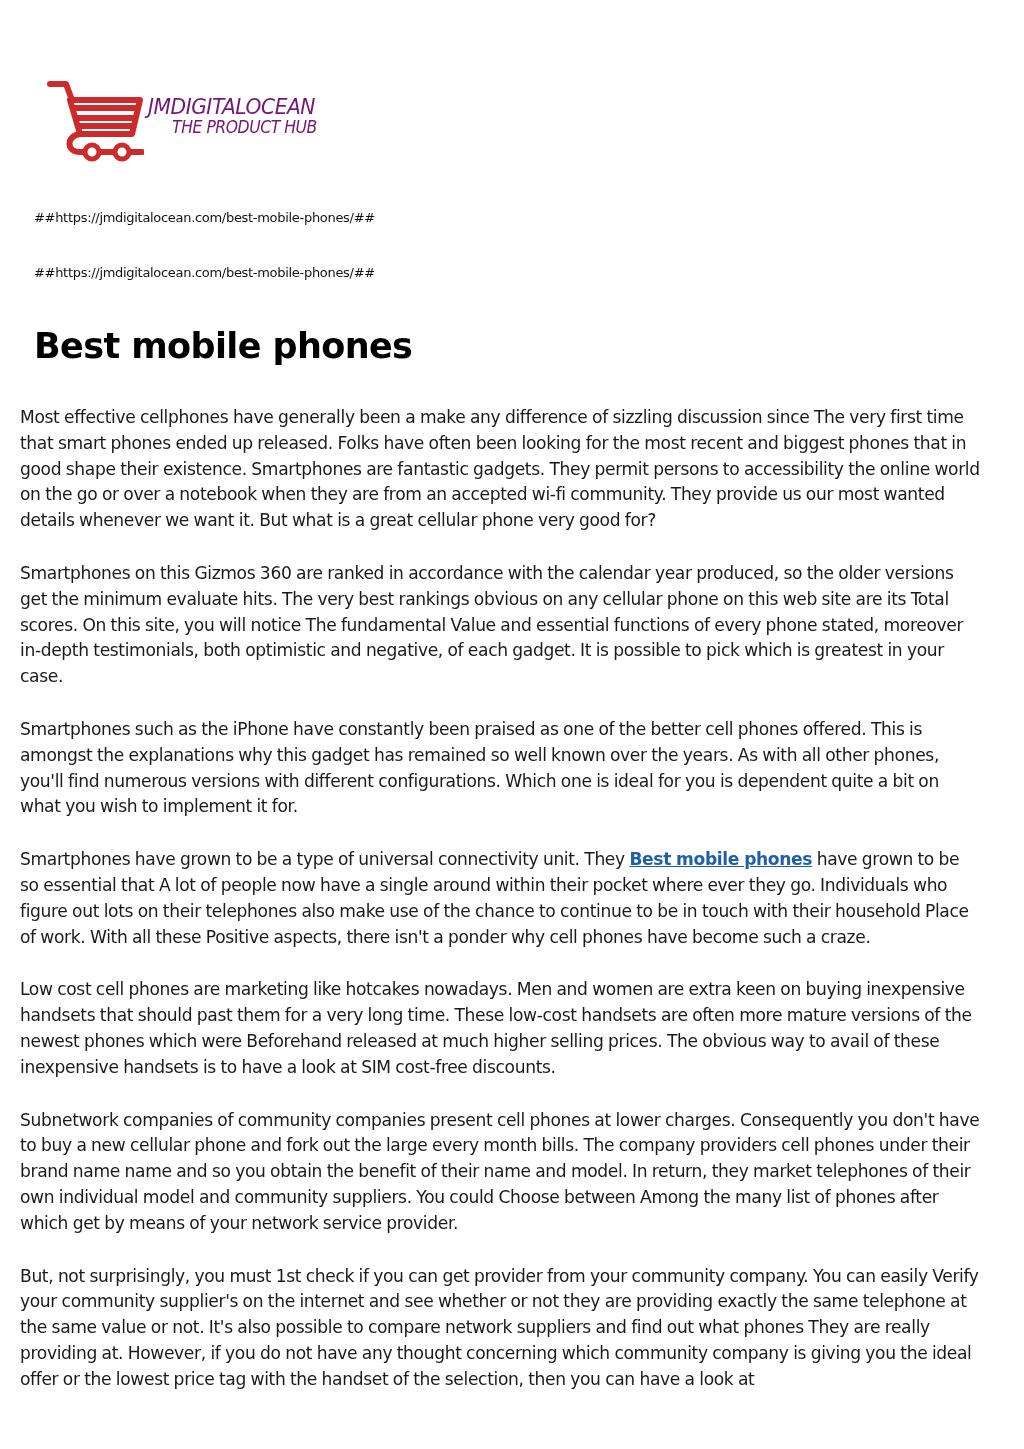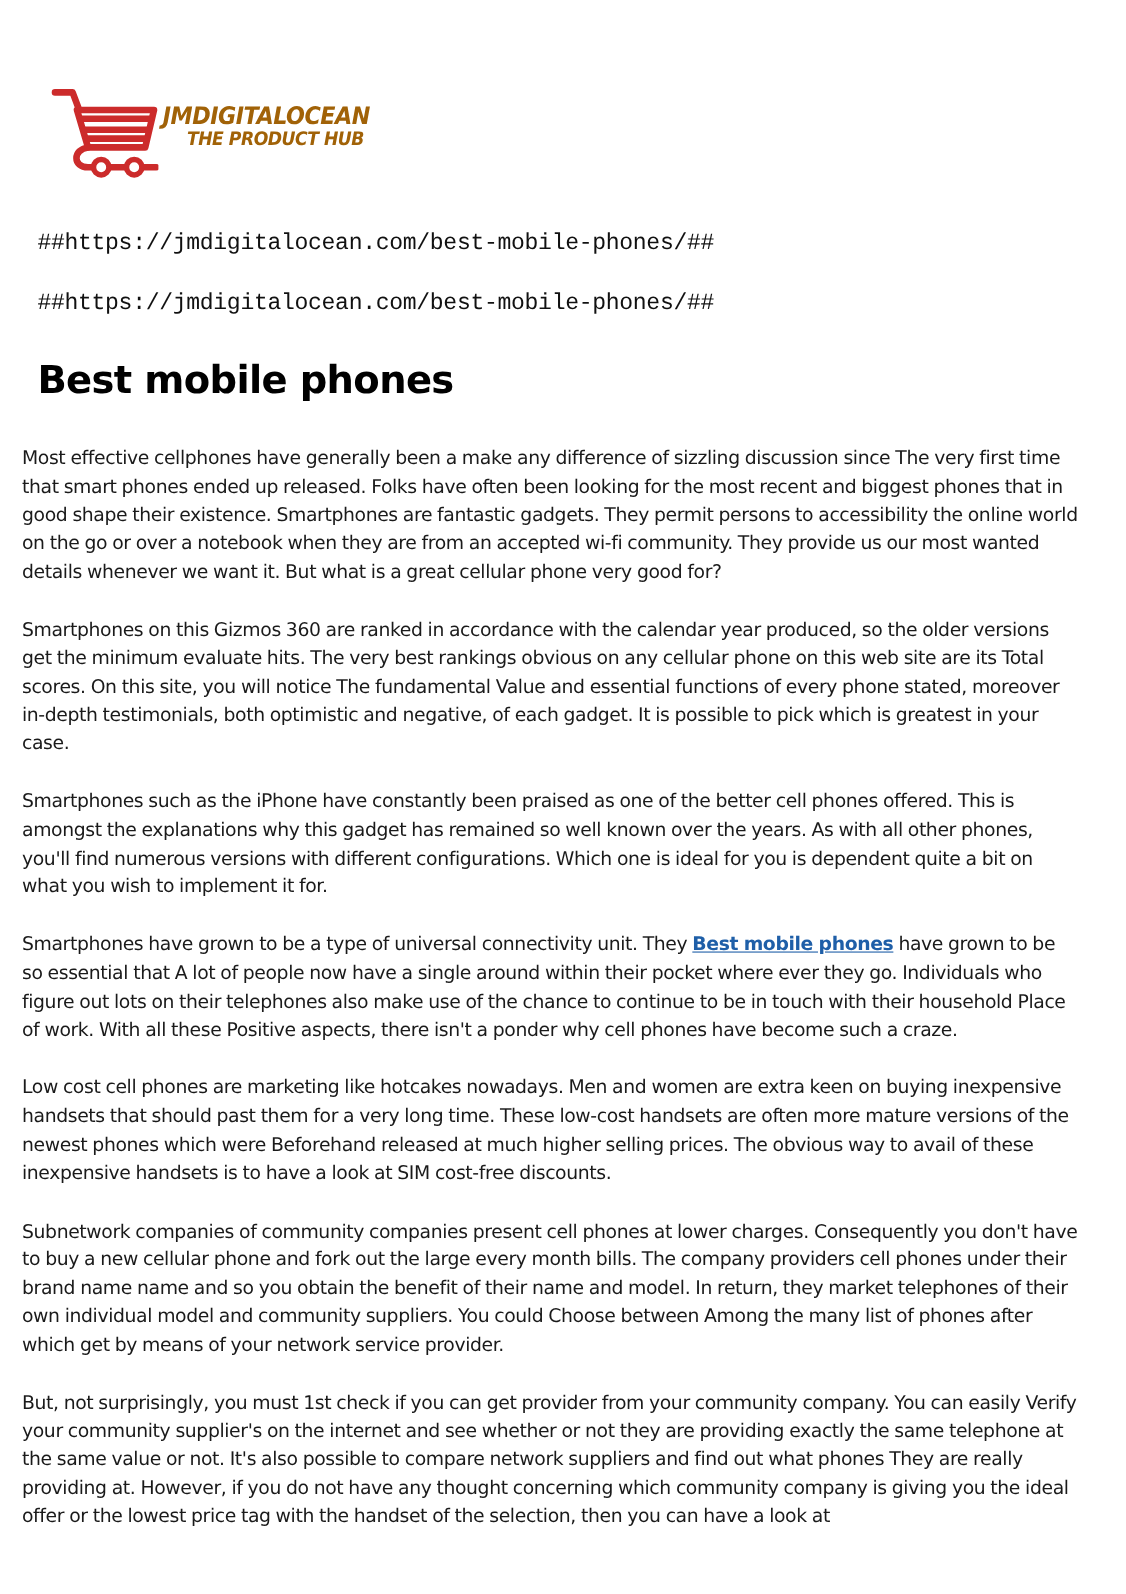--- a/index.html
+++ b/index.html
@@ -3,24 +3,24 @@
 <meta charset="utf-8">
 <style>
   html, body { margin: 0; padding: 0; background: #ffffff; }
   body {
     width: 1024px; height: 1449px; overflow: hidden; position: relative;
     font-family: "DejaVu Sans", "Liberation Sans", sans-serif;
     color: #1a1a1a;
   }
   .logo { position: absolute; left: 44px; top: 74px; width: 320px; height: 90px; }
   .logo svg { display: block; }
-  .logo-text { position: absolute; left: 104px; top: 22px; font-family: "DejaVu Sans", sans-serif; font-weight: bold; font-style: italic; color: #a16207; letter-spacing: -0.5px; line-height: 1; }
+  .logo-text { position: absolute; left: 104px; top: 22px; font-family: "DejaVu Sans", sans-serif; font-weight: normal; font-style: italic; color: #701a75; letter-spacing: -0.5px; line-height: 1; text-align: right; }
   .logo-line1 { font-size: 22px; display: block; transform: scaleX(0.92); transform-origin: left; }
   .logo-line2 { font-size: 17px; display: block; margin-left: 22px; margin-top: 1px; transform: scaleX(0.92); transform-origin: left; }
-  .url-line { position: absolute; left: 34px; font-size: 21px; color: #111; letter-spacing: -0.3px; font-family: Liberation Mono, monospace; }
+  .url-line { position: absolute; left: 34px; font-size: 13px; color: #111; letter-spacing: -0.3px; }
   .url1 { top: 210px; }
   .url2 { top: 265px; }
   h1 { position: absolute; left: 34px; top: 326px; margin: 0; font-size: 35px; font-weight: bold; color: #000; letter-spacing: -0.6px; }
   .content { position: absolute; left: 20px; top: 405px; width: 960px; }
   .content p { margin: 0 0 27px 0; font-size: 17.1px; line-height: 25.8px; color: #1a1a1a; letter-spacing: -0.35px; word-spacing: -0.5px; }
   a.inline-link { color: #1f5fa8; font-weight: bold; text-decoration: underline; }
 </style>
 </head>
 <body>
 

